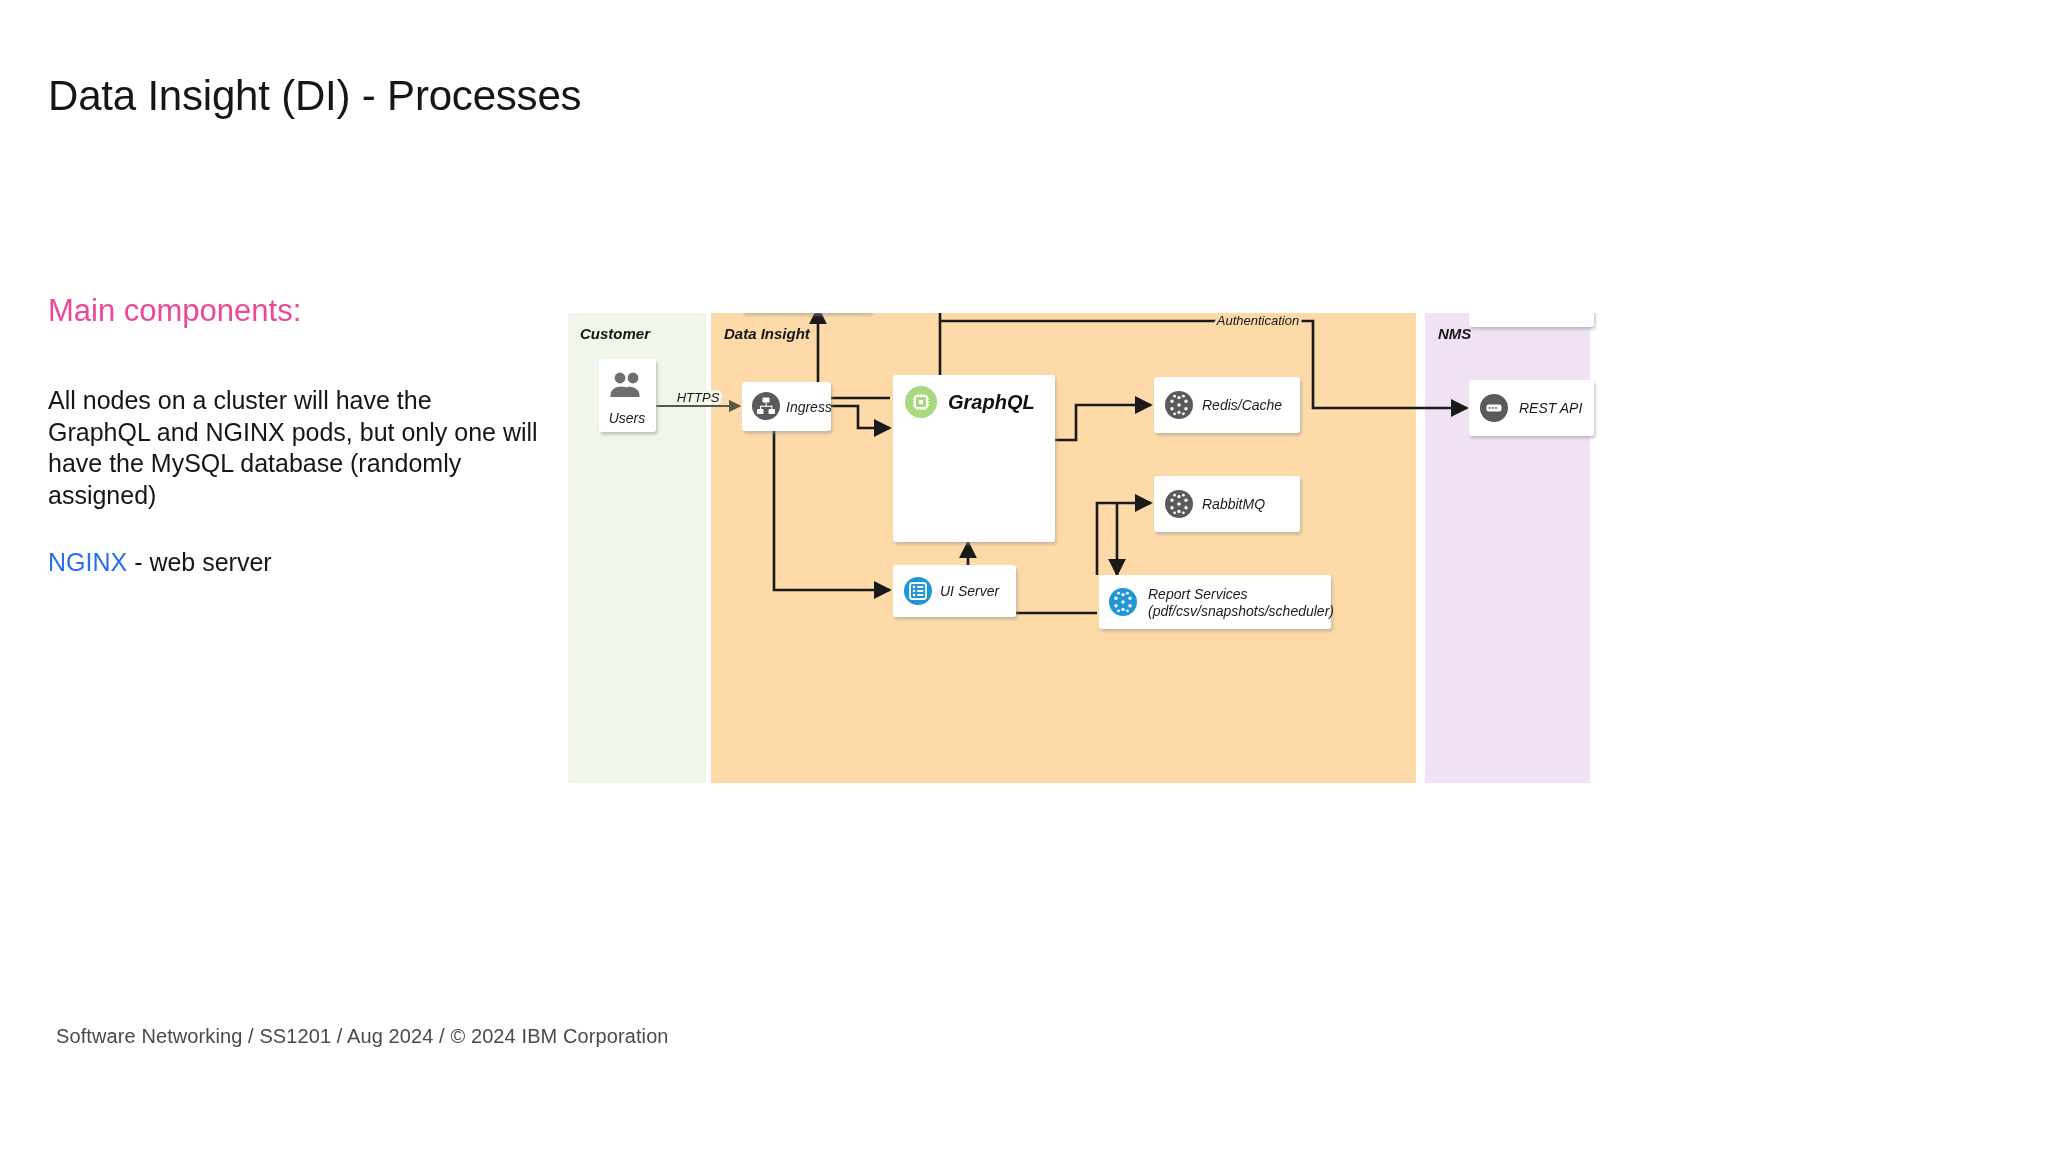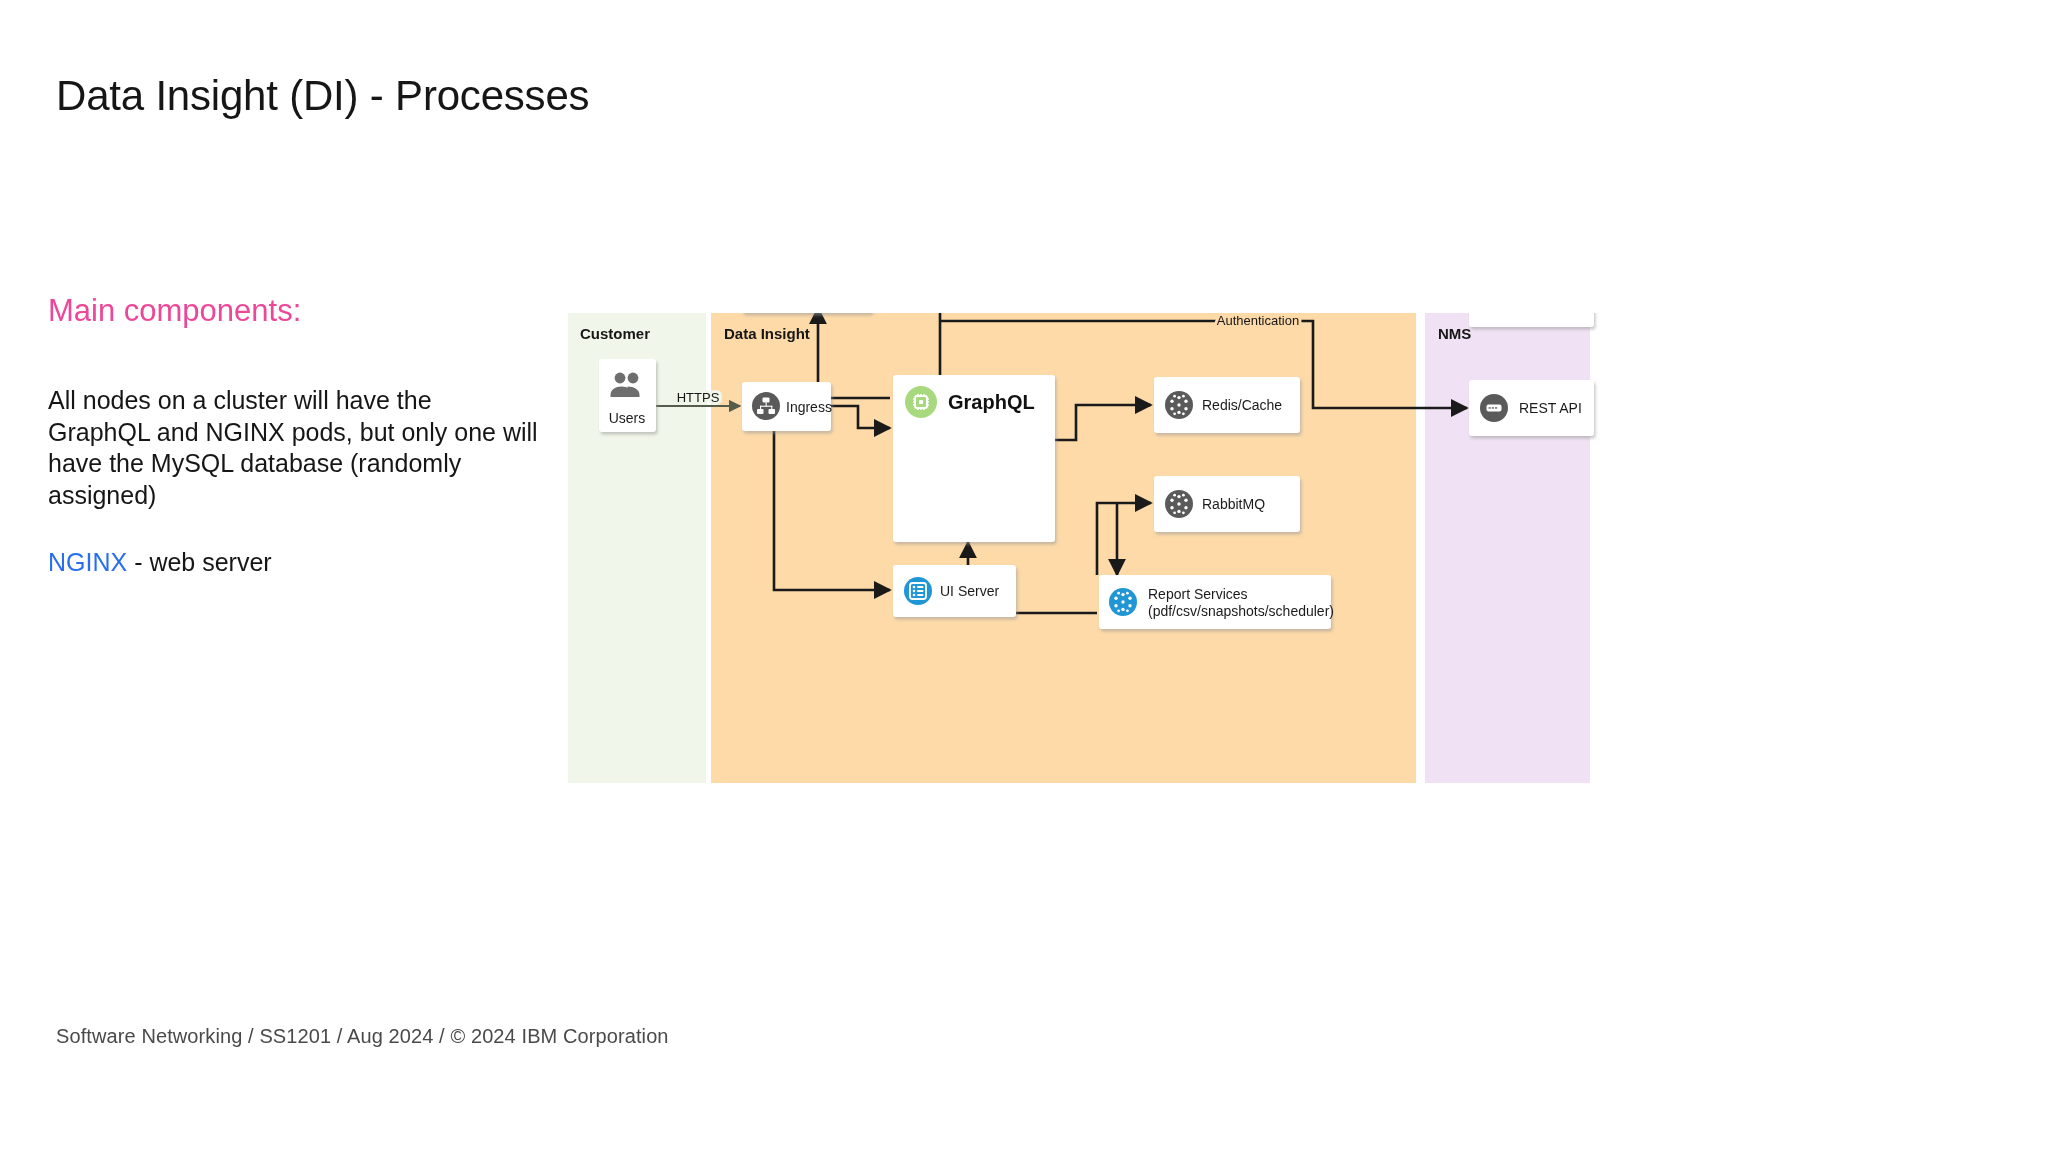--- a/index.html
+++ b/index.html
@@ -19,21 +19,20 @@
   
   #slide-title {
     position: absolute;
     left: 48px; top: 44px;
     width: 560px;
     font-size: 42px;
     line-height: 1.12;
     font-weight: 400;
     color: #161616;
     letter-spacing: -0.2px;
-    margin-left: 8px;
   }
 
   
   #left-column {
     position: absolute;
     left: 48px; top: 292px;
     width: 490px;
   }
   .section-heading {
     font-size: 31px;
@@ -60,21 +59,21 @@
     left: 56px; top: 1025px;
     font-size: 20px;
     color: #4a4a4a;
     letter-spacing: 0.1px;
   }
 
   
   #diagram {
     position: absolute;
     left: 568px; top: 313px;
-    width: 1354px; height: 528px;
+    width: 1354px; height: 528px; font-style: italic;
   }
   #diagram svg { display: block; }
 
   .zone-label {
     font-family: "Liberation Sans", sans-serif;
     font-size: 15px;
     font-weight: bold;
     fill: #161616;
   }
   .node-label {

